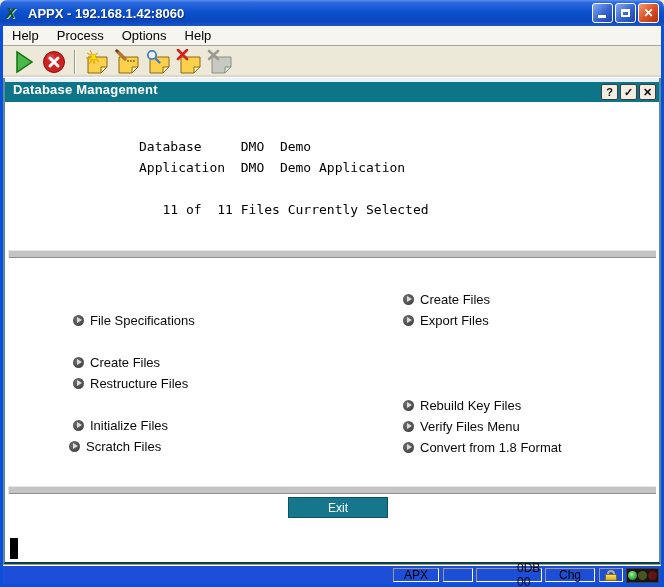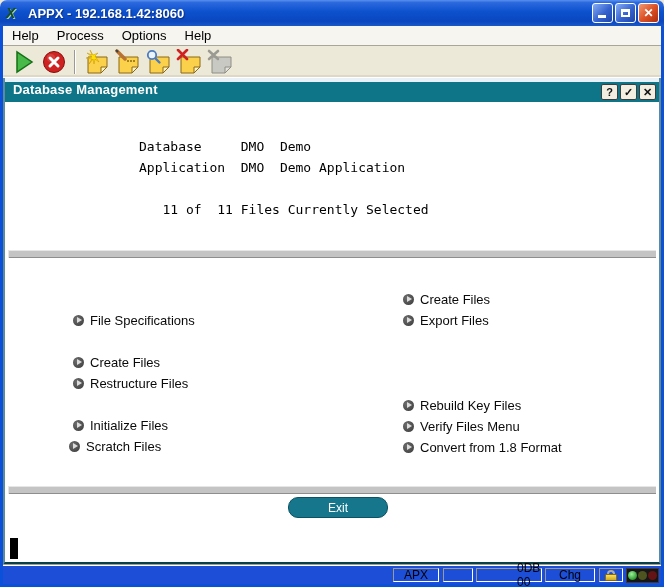--- a/index.html
+++ b/index.html
@@ -69,21 +69,21 @@
   
   .menu-item{position:absolute;display:flex;align-items:center;height:16px;cursor:default;}
   .bullet{width:11px;height:11px;border-radius:50%;flex:0 0 11px;
     background:radial-gradient(circle at 35% 35%,#6E6E6E,#383838);position:relative;margin-right:6px;}
   .bullet::after{content:"";position:absolute;left:4px;top:2.5px;
     border-left:5px solid #DCDCDC;border-top:3px solid transparent;border-bottom:3px solid transparent;}
   .mi-label{font-size:13px;color:#0A0A0A;white-space:nowrap;}
   .mi-label.focused{display:inline-block;width:163px;outline:1px dotted #555;}
   
   .exit-btn{position:absolute;left:283px;top:395px;width:100px;height:21px;
-    background:#16768B;border:1px solid #0A5264;border-radius:10px;box-sizing:border-box;
+    background:#16768B;border:1px solid #0A5264;border-radius:0;box-sizing:border-box;
     color:#fff;font-size:12px;display:flex;align-items:center;justify-content:center;}
   .cursor-block{position:absolute;left:5px;top:436px;width:8px;height:21px;background:#000;}
   
   .statusbar{
     position:absolute;left:3px;top:565px;width:658px;height:19px;background:#1d4ed8;
     border-top:1px solid #fff;box-shadow:0 -1px 0 #9F9E95;box-sizing:border-box;font-size:12px;color:#000;
   }
   .sb-cell{position:absolute;top:2px;height:14px;box-sizing:border-box;
     border:1px solid;border-color:#9B9A91 #FFF #FFF #9B9A91;
     display:flex;align-items:center;justify-content:center;}

